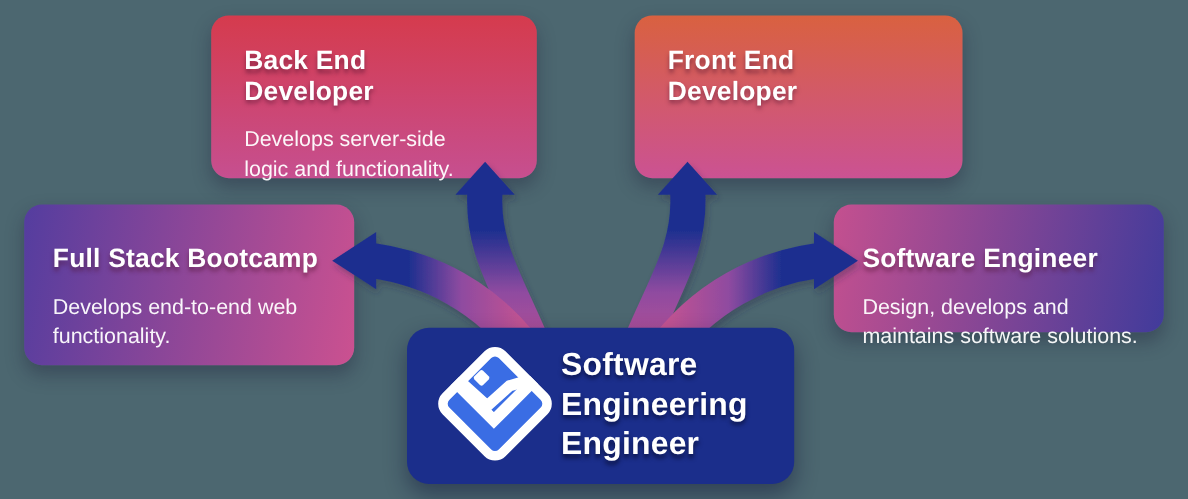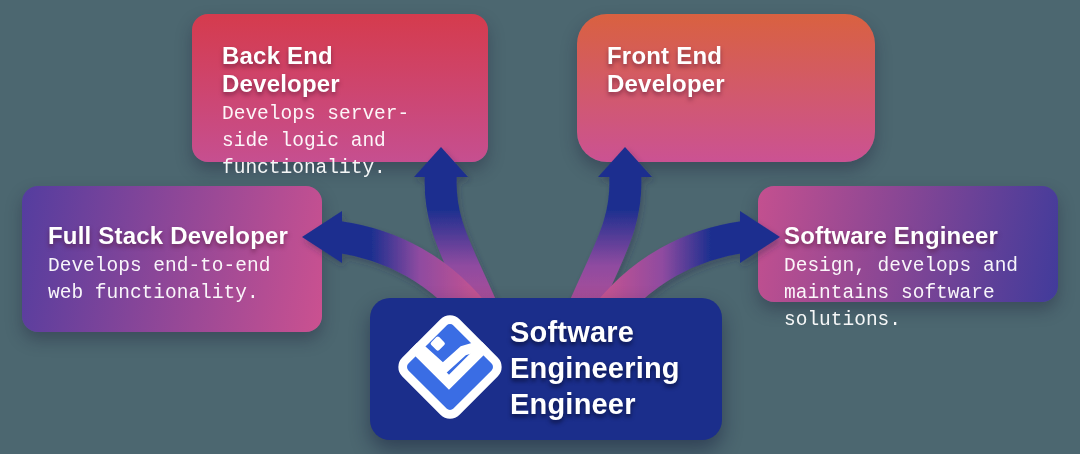--- a/index.html
+++ b/index.html
@@ -23,31 +23,29 @@
     font-weight:700;
     font-size:24px;
     letter-spacing:.2px;
     text-shadow:0 3px 4px rgba(80,20,50,.55);
     margin:0;
   }
   .card .desc {
     font-size:19.5px;
     line-height:27px;
     color:rgba(255,255,255,.95);
-    margin:3px 0 0 0;
-    font-family:Liberation Mono, monospace;
+    margin:16px 0 0 0;
   }
   .card-back-end {
     left:192px; top:14px; width:296px; height:148px;
     background:linear-gradient(180deg,#d53b4d 0%, #c64f90 100%);
   }
   .card-front-end {
     left:577px; top:14px; width:298px; height:148px;
     background:linear-gradient(180deg,#d96140 0%, #cb5293 100%);
-    border-radius:30px;
   }
   .card-full-stack {
     left:22px; top:186px; width:300px; height:146px;
     background:linear-gradient(100deg,#543d9f 0%, #cb5190 100%);
   }
   .card-software-engineer {
     left:758px; top:186px; width:300px; height:116px;
     background:linear-gradient(100deg,#c4508f 0%, #413b9b 100%);
   }
   .card-back-end .inner, .card-front-end .inner { padding:28px 43px 0 30px; }
@@ -92,21 +90,21 @@
   </div>
 
   <div class="card card-front-end">
     <div class="inner">
       <h2 class="title">Front End Developer</h2>
     </div>
   </div>
 
   <div class="card card-full-stack">
     <div class="inner">
-      <h2 class="title">Full Stack Developer</h2>
+      <h2 class="title">Full Stack Bootcamp</h2>
       <p class="desc">Develops end-to-end web functionality.</p>
     </div>
   </div>
 
   <div class="card card-software-engineer">
     <div class="inner">
       <h2 class="title">Software Engineer</h2>
       <p class="desc">Design, develops and maintains software solutions.</p>
     </div>
   </div>

